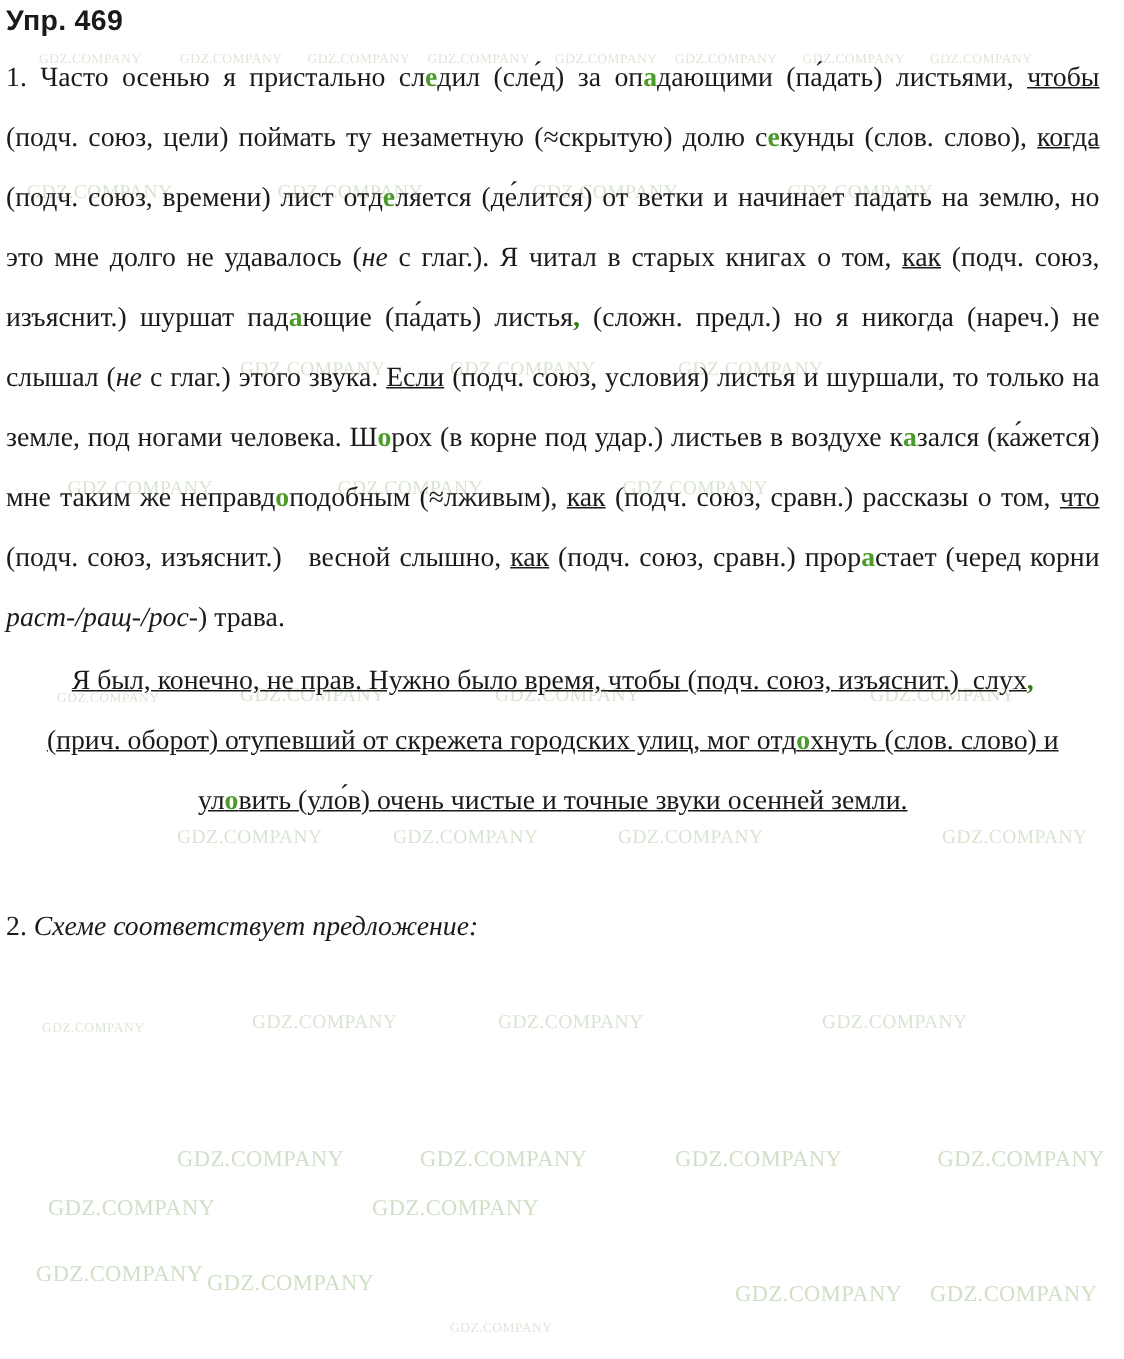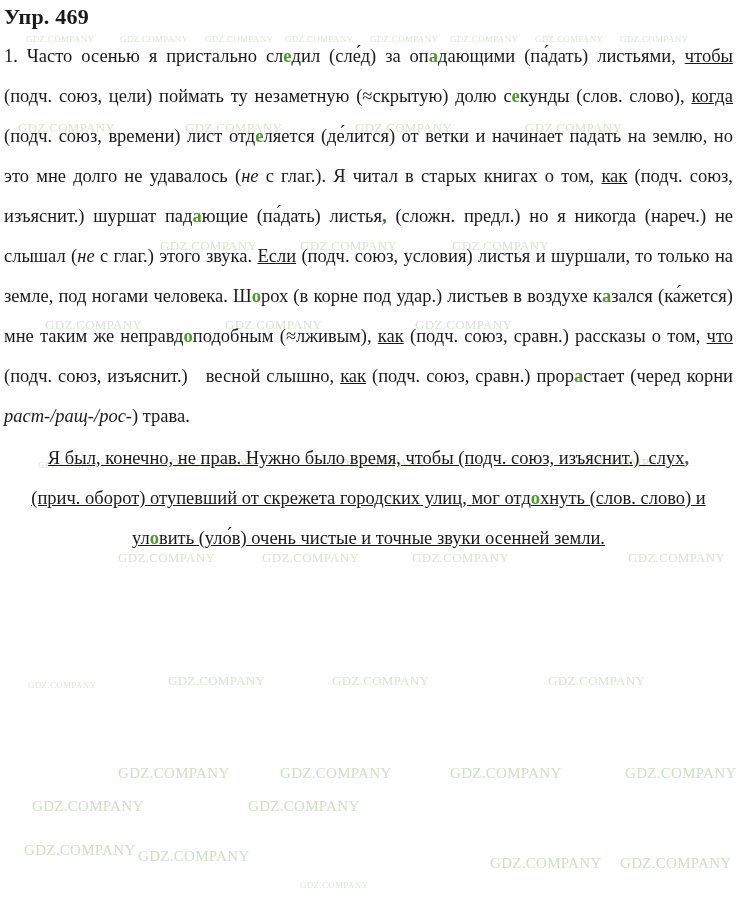--- a/index.html
+++ b/index.html
@@ -16,22 +16,22 @@
     color: #1a1a1a;
   }
   .page {
     position: relative;
     width: 749px;
     height: 906px;
     padding: 0;
     box-sizing: border-box;
   }
   .title {
-    font-family: Liberation Serif, serif;
-    font-size: 22px;
+    font-family: Liberation Sans, sans-serif;
+    font-size: 19px;
     font-weight: bold;
     padding: 4px 0 6px 4px;
     letter-spacing: 0.2px;
   }
   .body-text {
     font-size: 18.5px;
     line-height: 40px;
     text-align: justify;
     padding: 0 16px 0 4px;
     position: relative;
@@ -134,17 +134,18 @@
 
   <div class="title">Упр. 469</div>
 
   <div class="body-text">
 
     <p class="para">1. Часто осенью я пристально сл<span class="acc">е</span>дил (сле́д) за оп<span class="acc">а</span>дающими (па́дать) листьями, <span class="u">чтобы</span> (подч.&nbsp;союз, цели) поймать ту незаметную (≈скрытую) долю с<span class="acc">е</span>кунды (слов. слово), <span class="u">когда</span> (подч.&nbsp;союз, времени) лист отд<span class="acc">е</span>ляется (де́лится) от ветки и начинает падать на землю, но это мне долго не удавалось (<span class="it">не</span> с глаг.). Я читал в старых книгах о том, <span class="u">как</span> (подч.&nbsp;союз, изъяснит.) шуршат пад<span class="acc">а</span>ющие (па́дать) листья<span class="comma-g">,</span> (сложн.&nbsp;предл.) но я никогда (нареч.) не слышал (<span class="it">не</span> с глаг.) этого звука. <span class="u">Если</span> (подч.&nbsp;союз, условия) листья и шуршали, то только на земле, под ногами человека. Ш<span class="acc">о</span>рох (в корне под удар.) листьев в воздухе к<span class="acc">а</span>зался (ка́жется) мне таким же неправд<span class="acc">о</span>подобным (≈лживым), <span class="u">как</span> (подч.&nbsp;союз, сравн.) рассказы о том, <span class="u">что</span> (подч.&nbsp;союз, изъяснит.)&nbsp;&nbsp;&nbsp;весной слышно, <span class="u">как</span> (подч.&nbsp;союз, сравн.) прор<span class="acc">а</span>стает (черед корни <span class="it">раст-/ращ-/рос-</span>) трава.</p>
 
     <p class="para last-nojust">Я был, конечно, не прав. Нужно было время, <span class="u">чтобы</span> (подч.&nbsp;союз, изъяснит.)&nbsp;&nbsp;слух<span class="comma-g">,</span> (прич.&nbsp;оборот) отупевший от скрежета городских улиц, мог отд<span class="acc">о</span>хнуть (слов. слово) и ул<span class="acc">о</span>вить (уло́в) очень чистые и точные звуки осенней земли.</p>
 
     <div class="sect2">
+      <p class="para head"><span class="num">2.</span> <span>Схеме соответствует предложение:</span></p>
     </div>
 
   </div>
 
 </div>
 
 </body></html>

